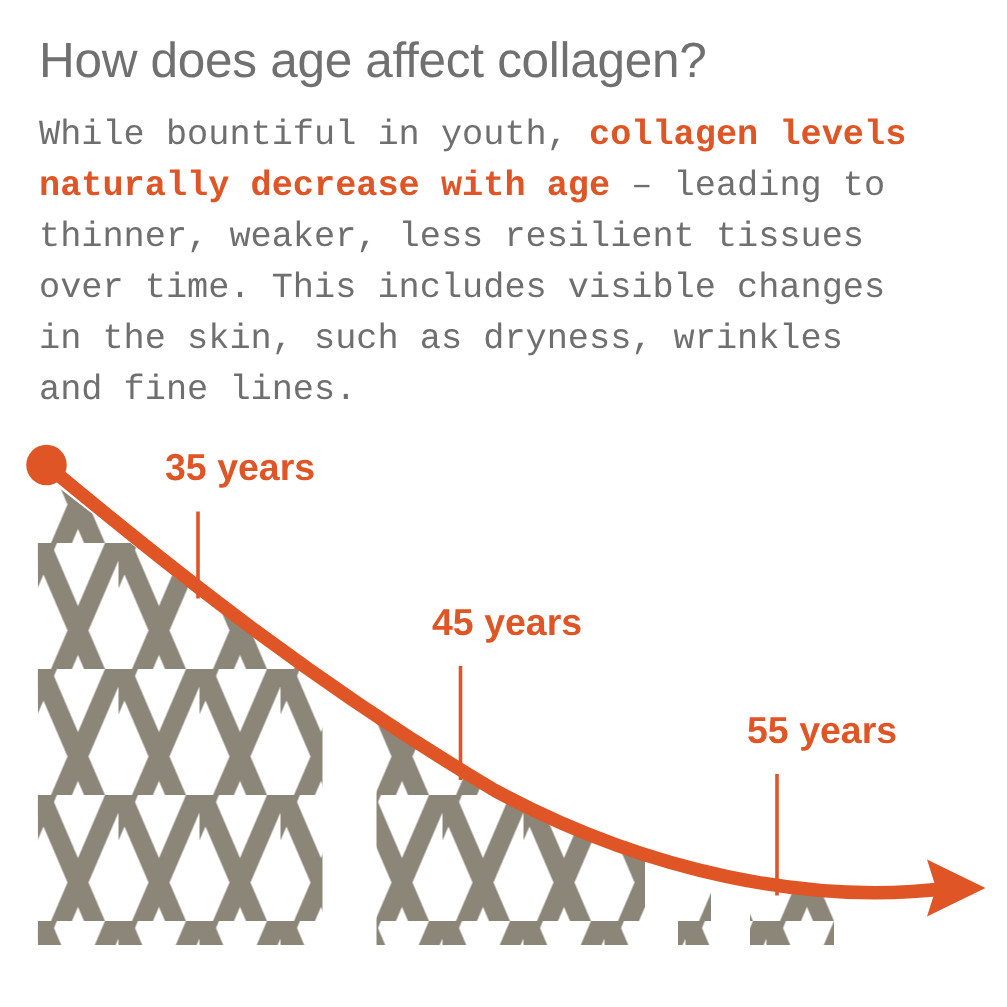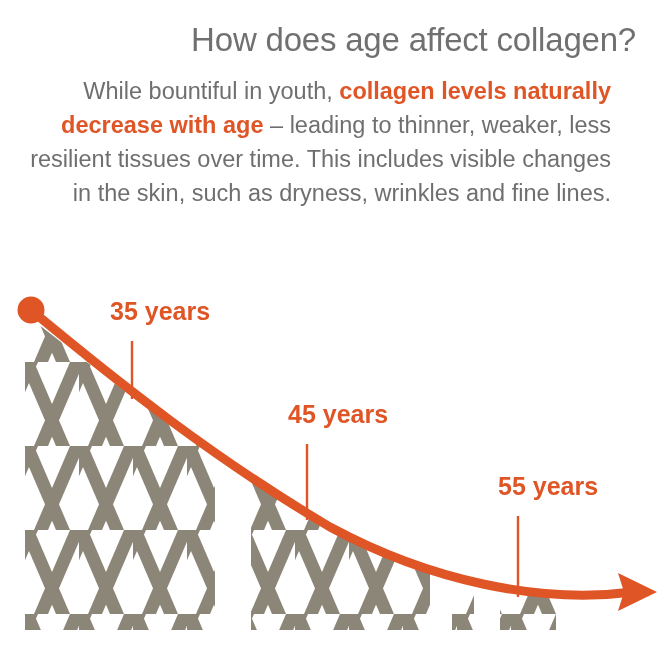--- a/index.html
+++ b/index.html
@@ -13,42 +13,41 @@
     overflow: hidden;
     font-family: "Liberation Sans", sans-serif;
     -webkit-font-smoothing: antialiased;
   }
   .infographic {
     position: relative;
     width: 572px;
     height: 671px;
     background: #ffffff;
     box-sizing: border-box;
-    text-align: right;
   }
 
   
   .text-block {
     position: absolute;
     left: 26px;
     top: 20px;
     width: 610px;
   }
   .headline {
     font-family: "Liberation Sans", sans-serif;
     font-size: 33px;
     font-weight: 300;
     color: #707070;
     letter-spacing: -0.2px;
     line-height: 40px;
     margin: 0 0 14px 0;
     white-space: nowrap;
   }
   .body-copy {
-    font-family: Liberation Sans, sans-serif;
+    font-family: Liberation Mono, monospace;
     font-size: 23.5px;
     font-weight: 400;
     color: #6f6f6f;
     line-height: 34px;
     margin: 0;
     max-width: 585px;
   }
   .body-copy .em {
     font-weight: 700;
     color: #df5526;

